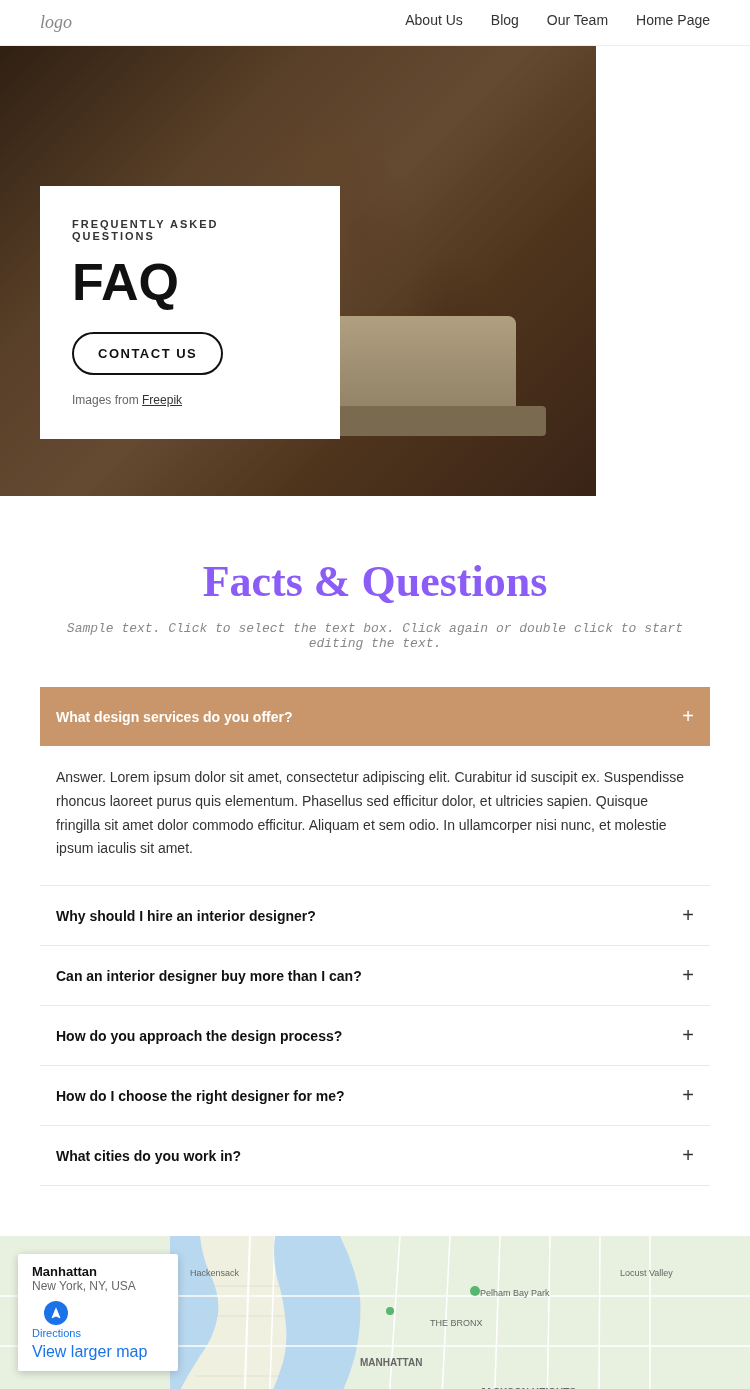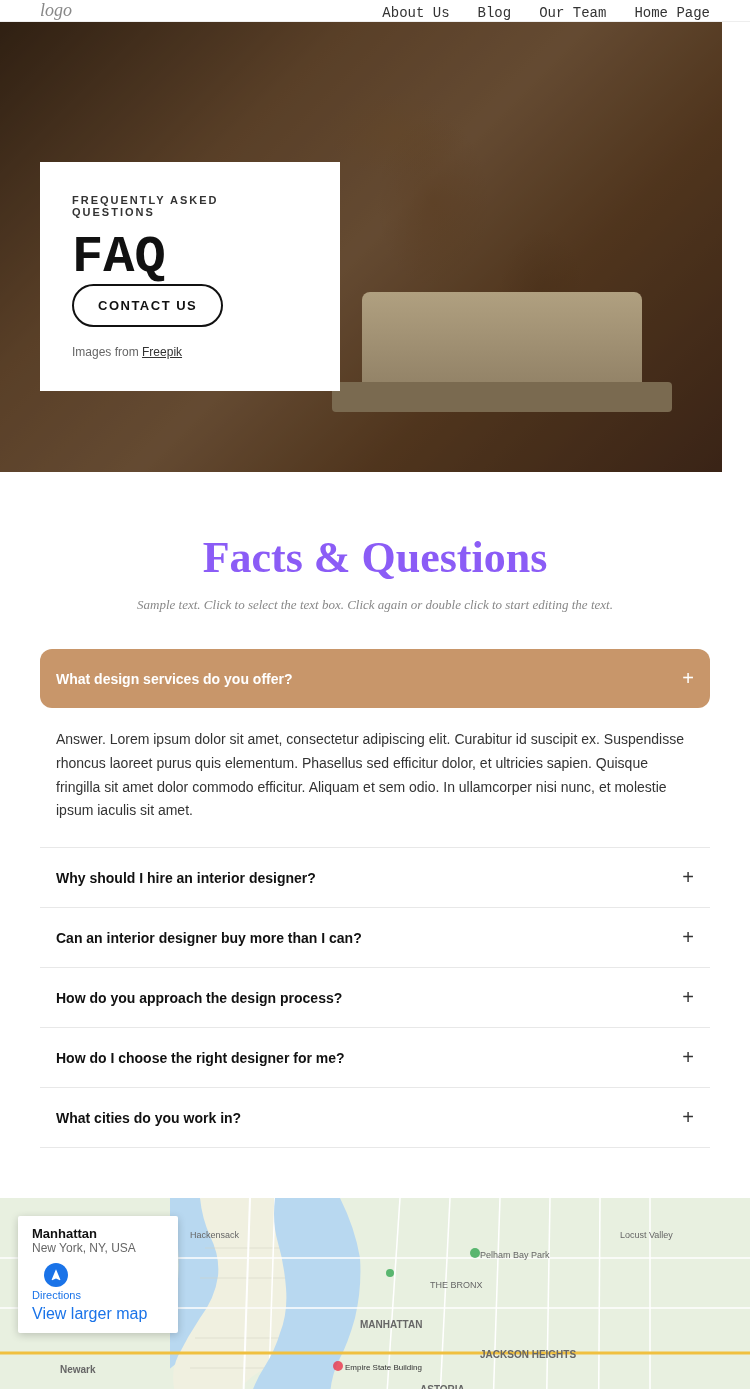--- a/index.html
+++ b/index.html
@@ -1,40 +1,40 @@
 <!DOCTYPE html>
 <html><head>
   <meta charset="utf-8">
   <style>
     * { margin: 0; padding: 0; box-sizing: border-box; }
     body { font-family: 'Georgia', serif; width: 750px; background: #fff; }
 
     
     nav {
       display: flex;
-      align-items: flex-end;
+      align-items: flex-start;
       justify-content: space-between;
-      padding: 0 40px;
+      padding: 12px 40px;
       background: #fff;
       border-bottom: 1px solid #eee;
       gap: 13px;
     }
     .nav-logo { font-size: 18px; color: #888; font-style: italic; }
     .nav-links { display: flex; gap: 28px; }
     .nav-links a {
       text-decoration: none;
       color: #333;
       font-size: 14px;
-      font-family: Liberation Mono, monospace;
+      font-family: Liberation Sans, sans-serif;
     }
 
     
     .hero {
       position: relative;
-      width: 722px;
+      width: 596px;
       height: 450px;
       background: #5eead4;
       overflow: hidden;
     }
     .hero-bg {
       width: 100%;
       height: 100%;
       background: linear-gradient(135deg, #3a2a1a 0%, #7a5a3a 30%, #8b6b4a 50%, #6b4a2a 70%, #4a3020 100%);
       position: absolute;
       top: 0; left: 0;
@@ -86,22 +86,23 @@
       font-size: 11px;
       letter-spacing: 2px;
       color: #333;
       font-family: Arial, sans-serif;
       font-weight: bold;
       margin-bottom: 14px;
     }
     .hero-card h1 {
       font-size: 52px;
       font-weight: bold;
-      font-family: Liberation Mono, monospace;
+      font-family: Liberation Sans, sans-serif;
       color: #111;
+      margin-bottom: 24px;
       line-height: 1;
     }
     .contact-btn {
       display: inline-block;
       border: 2px solid #111;
       padding: 12px 24px;
       font-size: 13px;
       font-family: Arial, sans-serif;
       font-weight: bold;
       letter-spacing: 1.5px;
@@ -127,41 +128,40 @@
     }
     .facts-section h2 {
       font-size: 44px;
       font-family: Georgia, serif;
       color: #8b5cf6;
       margin-bottom: 14px;
     }
     .facts-section .sample-text {
       font-size: 13px;
       color: #888;
-      font-family: Liberation Serif, serif;
+      font-family: Liberation Mono, monospace;
       font-style: italic;
       margin-bottom: 36px;
     }
 
     
     .faq-list { text-align: left; }
     .faq-item {
       border-bottom: 1px solid #e8e8e8;
     }
     .faq-item-header {
       display: flex;
       justify-content: space-between;
       align-items: center;
       padding: 18px 16px;
       cursor: pointer;
       font-family: Arial, sans-serif;
       font-size: 14px;
       font-weight: bold;
       color: #111;
-      border-radius: 12px;
     }
     .faq-item-header.active {
       background: #c8966a;
       color: #fff;
     }
     .faq-item-header.active .plus-icon { color: #fff; }
     .plus-icon {
       font-size: 20px;
       color: #333;
       font-weight: 300;

